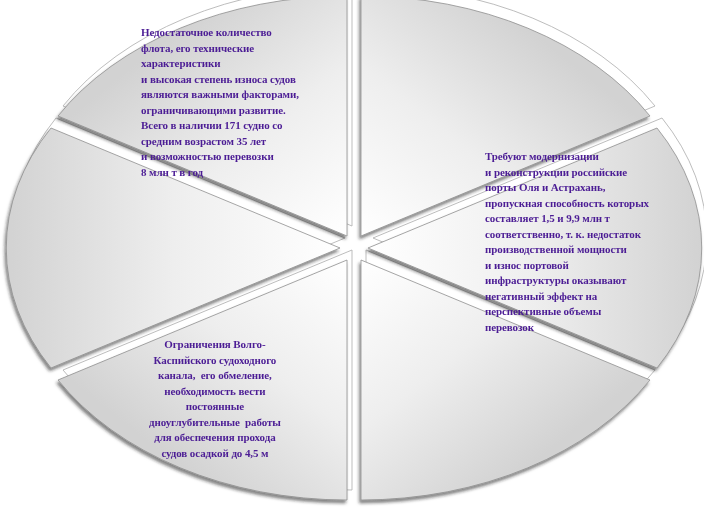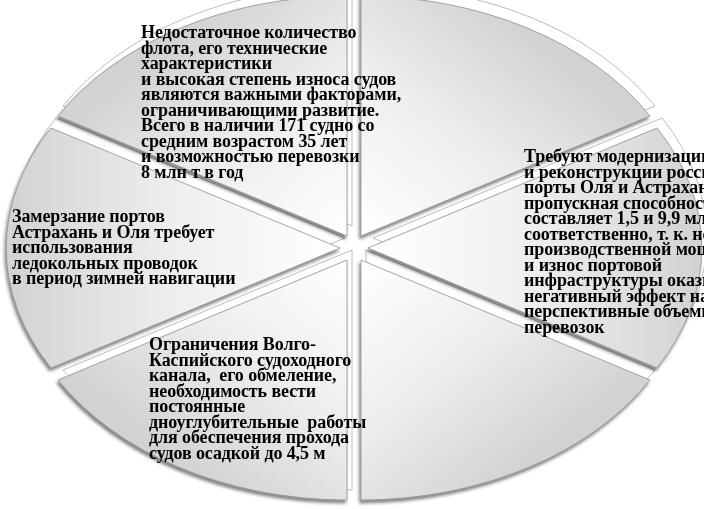--- a/index.html
+++ b/index.html
@@ -26,31 +26,31 @@
     stroke-width: 0.9;
   }
   .front-slice {
     stroke: #8f8f8f;
     stroke-width: 0.8;
     filter: url(#slice-shadow);
   }
   .slice-text {
     position: absolute;
     font-weight: bold;
-    font-size: 18px;
+    font-size: 11px;
     line-height: 15.5px;
     letter-spacing: -0.1px;
-    color: #000000;
+    color: #4c1d95;
     white-space: pre;
   }
   .t-top-left     { left: 141px; top: 25px;  }
   .t-top-right    { left: 380px; top: 43px;  }
-  .t-right        { left: 524px; top: 149px; }
+  .t-right        { left: 485px; top: 149px; }
   .t-bottom-right { left: 353px; top: 357px; }
-  .t-bottom-left  { left: 149px; top: 337px; }
+  .t-bottom-left  { left: 149px; top: 337px; text-align: center; }
   .t-left         { left: 12px;  top: 209px; }
 </style>
 </head>
 <body>
 
 <div class="canvas">
 
   <svg width="704" height="509" viewBox="0 0 704 509" aria-hidden="true">
     <defs>
       <filter id="slice-shadow" x="-15%" y="-15%" width="130%" height="130%">
@@ -136,19 +136,14 @@
 
   <div class="slice-text t-bottom-left">Ограничения Волго-
 Каспийского судоходного
 канала,  его обмеление,
 необходимость вести
 постоянные
 дноуглубительные  работы
 для обеспечения прохода
 судов осадкой до 4,5 м</div>
 
-  <div class="slice-text t-left">Замерзание портов
-Астрахань и Оля требует
-использования
-ледокольных проводок
-в период зимней навигации</div>
 
 </div>
 
 </body></html>

